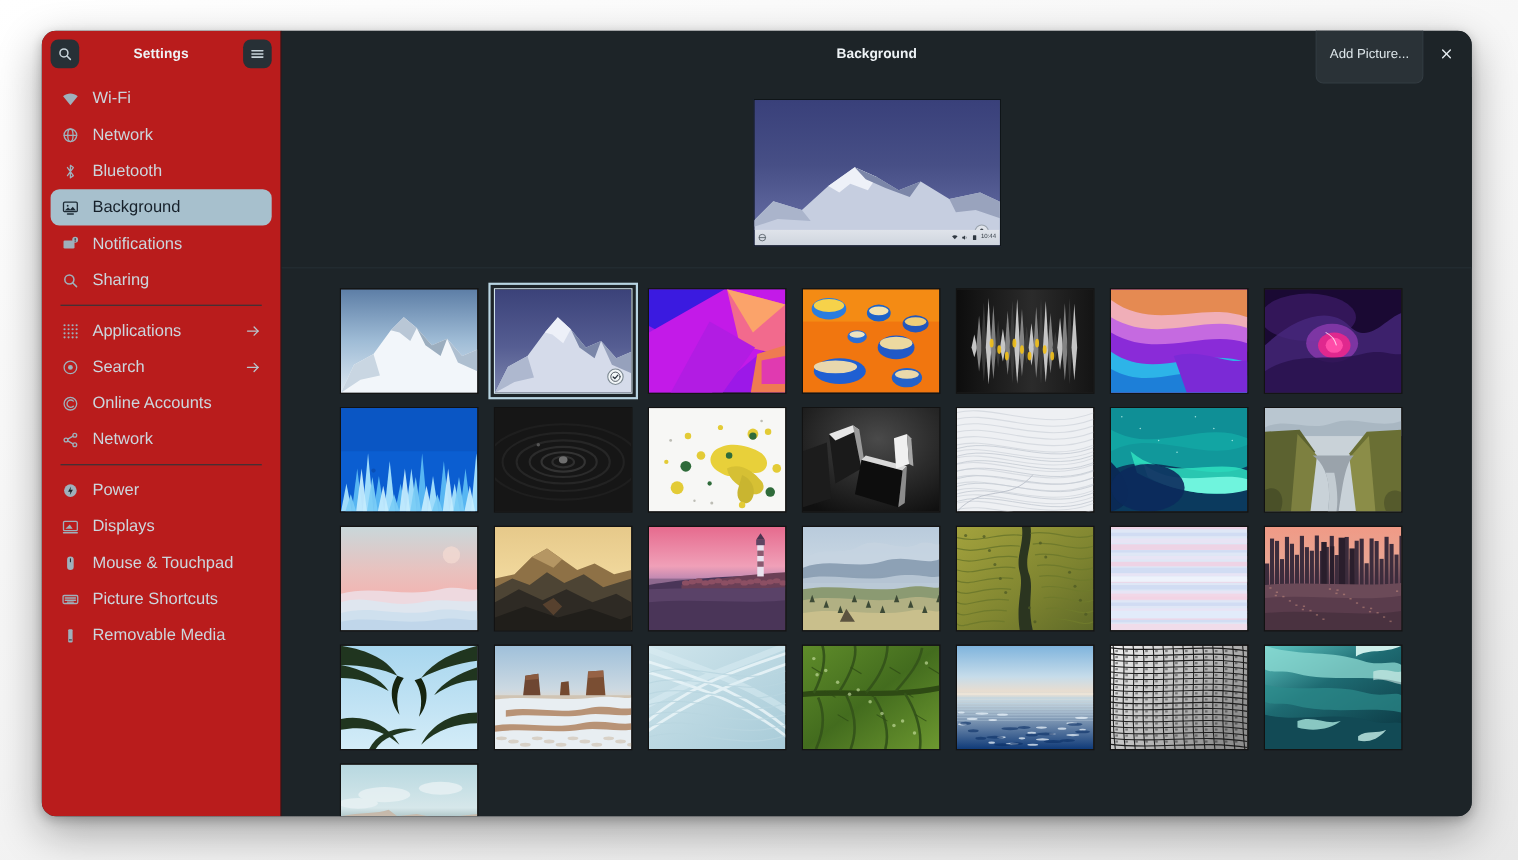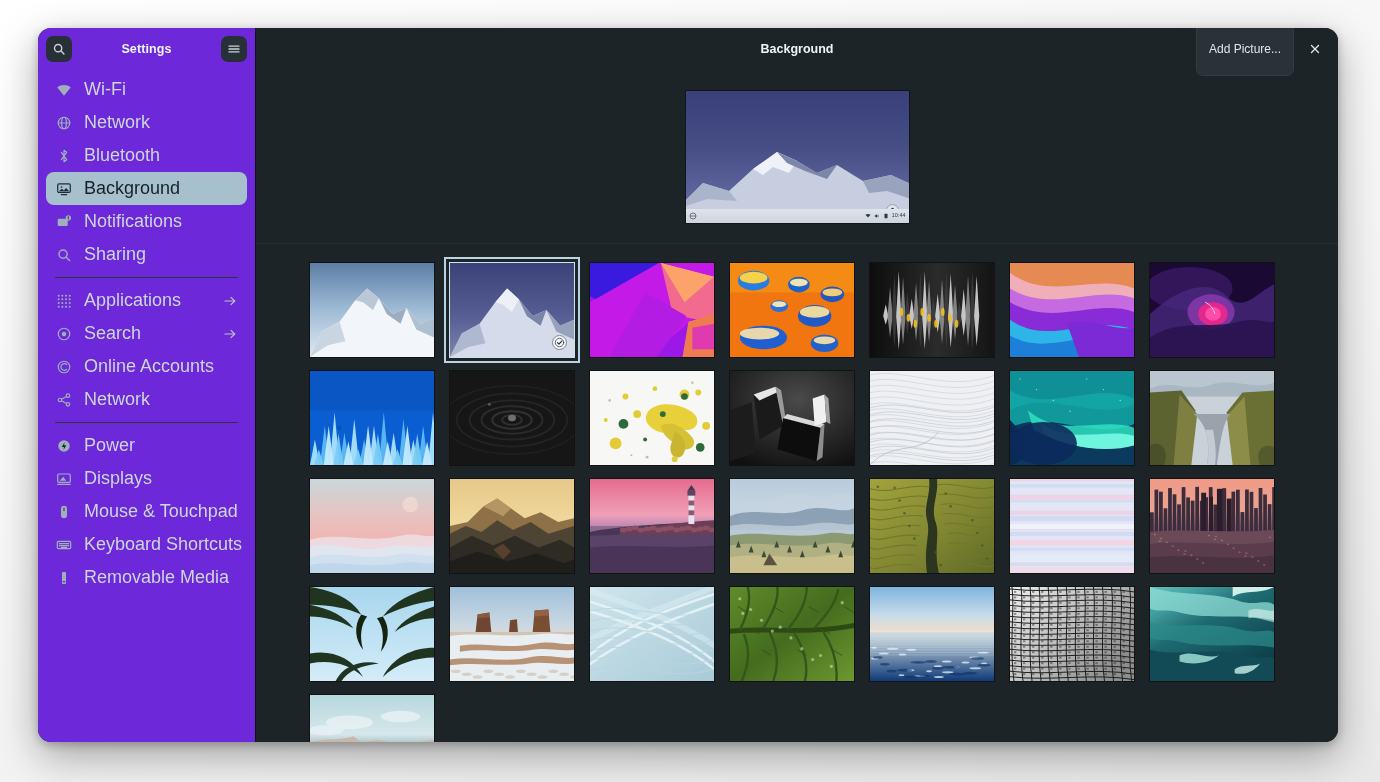--- a/index.html
+++ b/index.html
@@ -21,21 +21,21 @@
     width: 1300px; height: 714px;
     background: #1d2428;
     border-radius: 13px;
     overflow: hidden;
     box-shadow: 0 14px 40px rgba(0,0,0,.33), 0 3px 10px rgba(0,0,0,.22);
     display: flex;
   }
   
   .sidebar {
     width: 218px; height: 100%;
-    background: #6d28d9;
+    background: #b91c1c;
     border-right: 1px solid #0d1214;
     display: flex; flex-direction: column;
     flex: 0 0 218px;
   }
   .side-header {
     height: 42px; min-height: 42px;
     display: flex; align-items: center;
     padding: 0 8px;
     position: relative;
   }
@@ -58,21 +58,21 @@
     padding: 3px 8px 0 8px;
     overflow: hidden;
   }
   .nav-item {
     display: flex; align-items: center;
     height: 33px;
     border-radius: 8px;
     padding: 0 9px;
     gap: 12px;
     color: #ccd6dd;
-    font-size: 18px;
+    font-size: 15px;
     position: relative;
   }
   .nav-item.selected {
     background: #a7c0cd;
     color: #16202a;
   }
   .nav-item .ic {
     width: 17px; height: 17px;
     display: flex; align-items: center; justify-content: center;
     color: #9fb0bb;
@@ -393,21 +393,21 @@
           </div>
           <div class="nav-item">
             <span class="ic">
               <svg width="16" height="16" viewBox="0 0 24 24" fill="none" stroke="currentColor" stroke-width="1.8" stroke-linecap="round" stroke-linejoin="round">
                 <rect x="2" y="6.5" width="20" height="11" rx="1.6"></rect>
                 <line x1="5" y1="10" x2="19" y2="10"></line>
                 <line x1="5" y1="13" x2="19" y2="13"></line>
                 <line x1="8" y1="15.6" x2="16" y2="15.6"></line>
               </svg>
             </span>
-            <span class="lbl">Keyboard Shortcuts</span>
+            <span class="lbl">Picture Shortcuts</span>
           </div>
           <div class="nav-item">
             <span class="ic">
               <svg width="16" height="16" viewBox="0 0 24 24" fill="none" stroke="currentColor" stroke-width="1.8" stroke-linecap="round" stroke-linejoin="round">
                 <rect x="9" y="3" width="6" height="18" rx="1.6" fill="currentColor" stroke="none"></rect>
                 <line x1="10.6" y1="17.6" x2="13.4" y2="17.6" stroke="#1b2226" stroke-width="1.2"></line>
               </svg>
             </span>
             <span class="lbl">Removable Media</span>
           </div>

